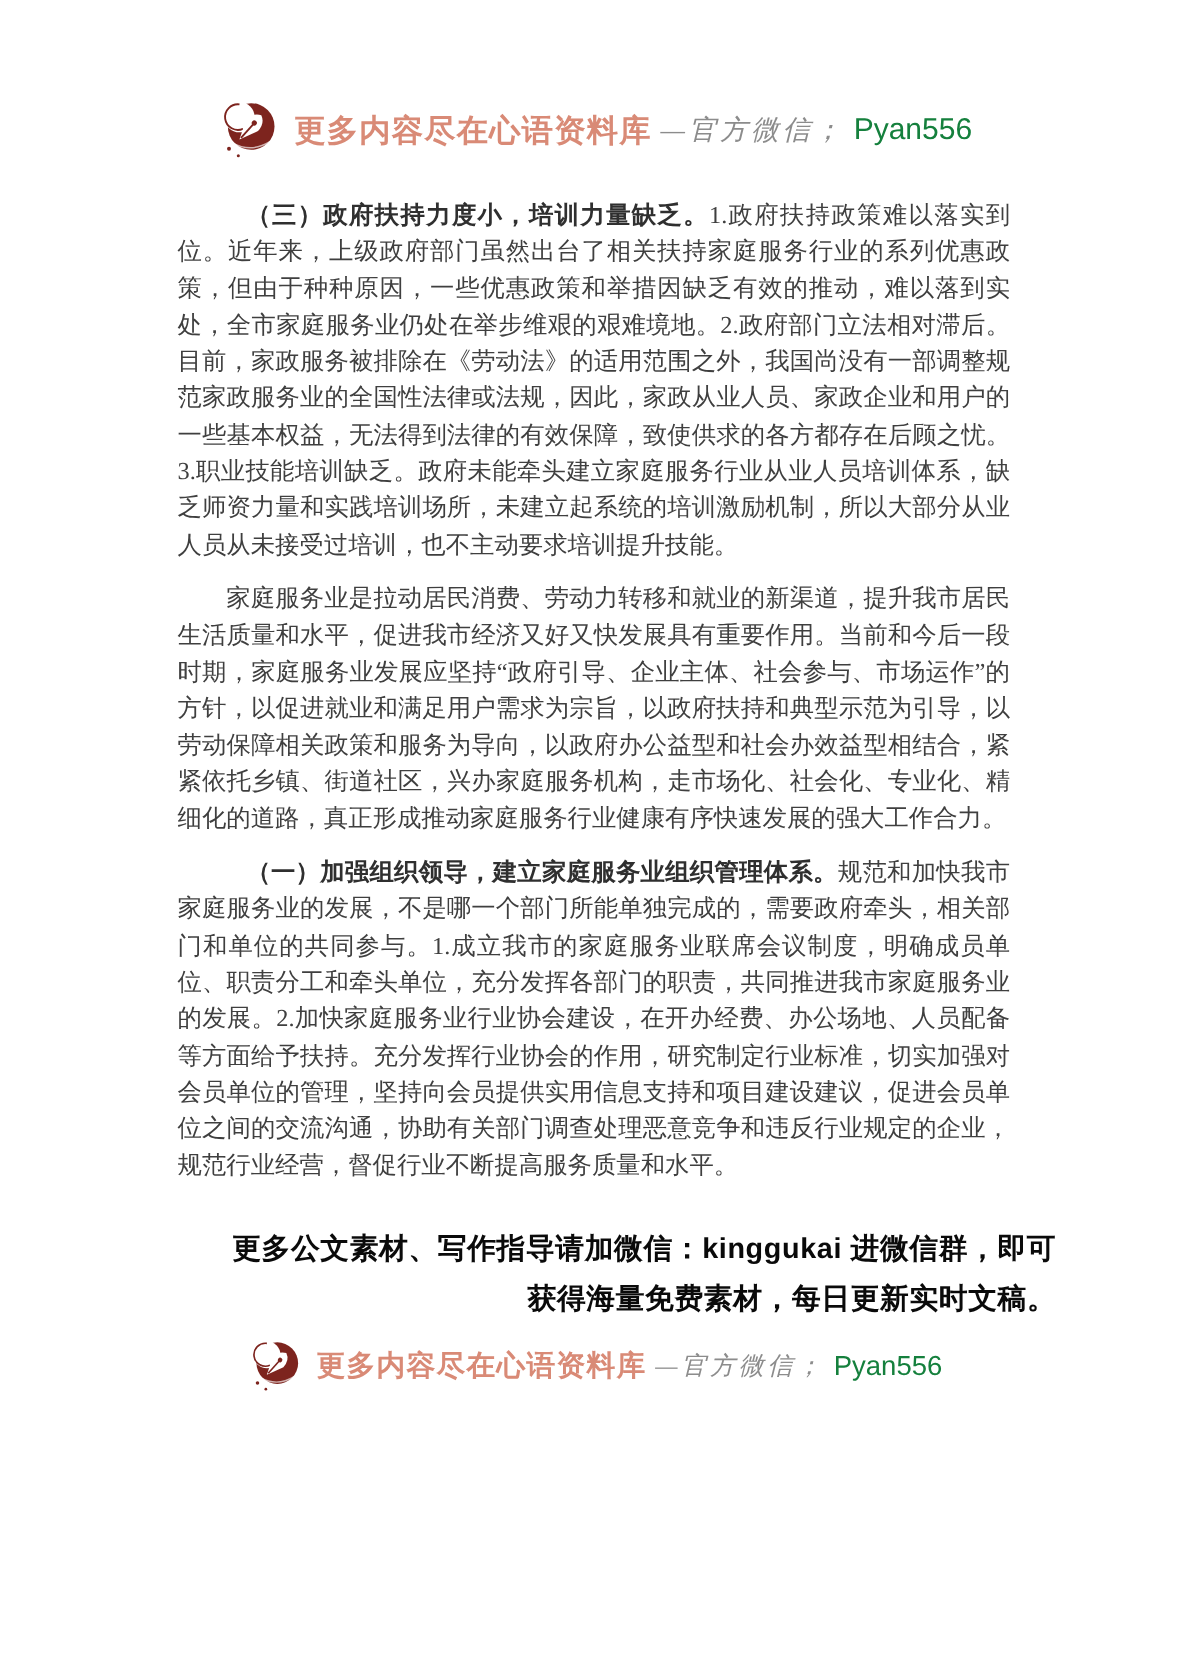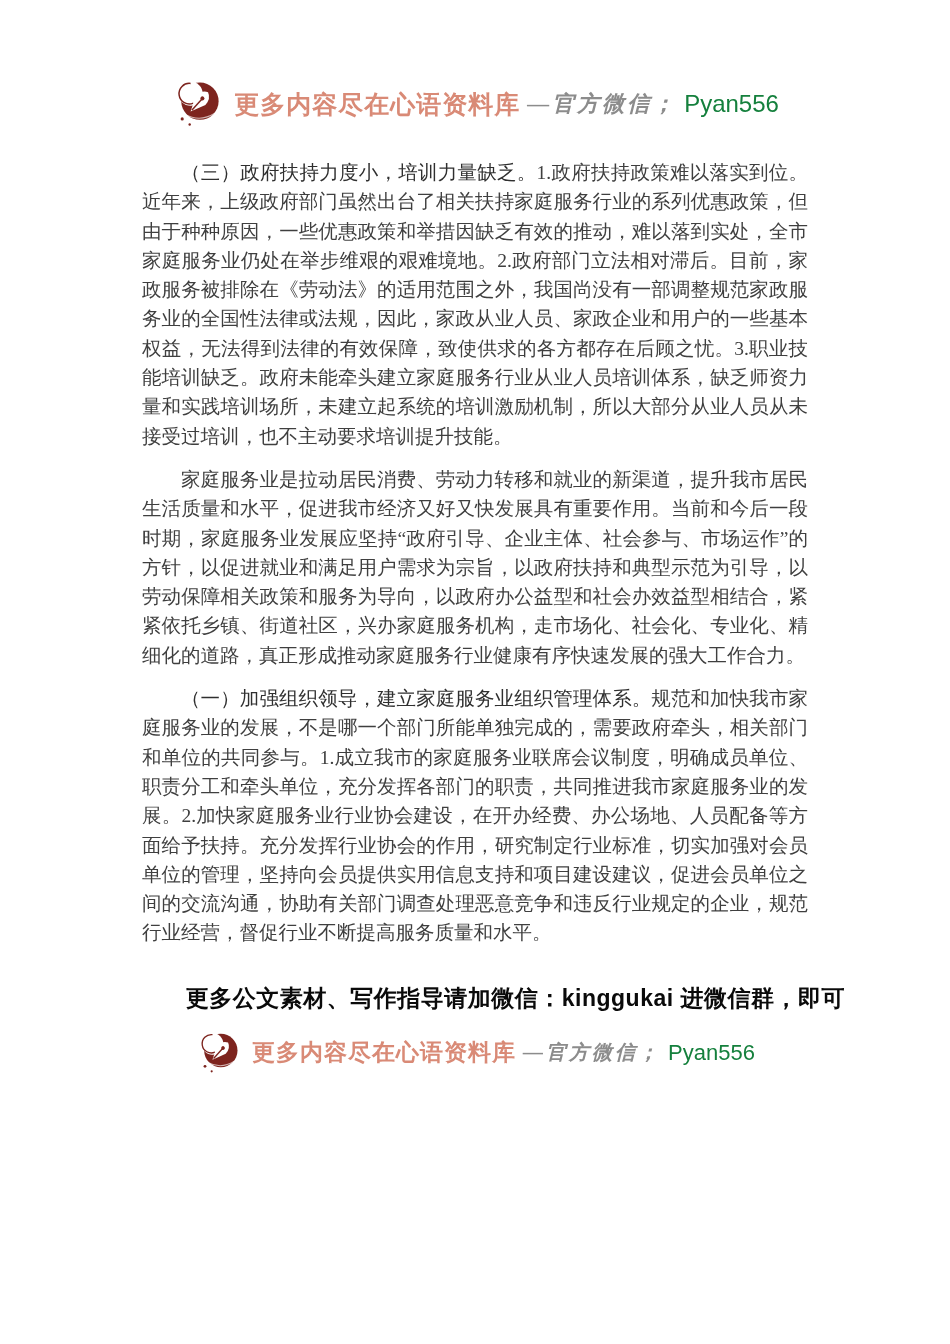--- a/index.html
+++ b/index.html
@@ -28,21 +28,21 @@
   .brand-red {
     color: #d98a76;
     font-size: 25px;
     font-weight: bold;
     letter-spacing: 1px;
   }
   .brand-sep {
     color: #8c8c8c;
     font-size: 22px;
     font-style: italic;
-    font-weight: bold;
+    font-weight: normal;
     letter-spacing: 3px;
   }
   .brand-id {
     color: #15803d;
     font-size: 24px;
     font-family: "Liberation Sans", sans-serif;
   }
   .brandbar.footer .brand-red { font-size: 23px; }
   .brandbar.footer .brand-sep { font-size: 20px; }
   .brandbar.footer .brand-id  { font-size: 22px; }
@@ -55,22 +55,23 @@
     color: #3f3f3f;
     text-align: justify;
     text-justify: inter-ideograph;
   }
   .para {
     margin: 0 0 14px 0;
     text-indent: 2em;
   }
   .para.no-indent { text-indent: 0; }
   .lead {
-    font-weight: normal;
+    font-weight: bold;
     color: #2f2f2f;
+    margin-left: 16px;
   }
   .doc-url {
     font-family: "Liberation Mono", "DejaVu Sans Mono", monospace;
     font-size: 18px;
     color: #3f3f3f;
     text-decoration: none;
   }
 
   
   .promo {
@@ -122,20 +123,21 @@
     </p>
 
     <p class="para">
       <span class="lead">（一）加强组织领导，建立家庭服务业组织管理体系。</span><span>规范和加快我市家庭服务业的发展，不是哪一个部门所能单独完成的，需要政府牵头，相关部门和单位的共同参与。1.成立我市的家庭服务业联席会议制度，明确成员单位、职责分工和牵头单位，充分发挥各部门的职责，共同推进我市家庭服务业的发展。2.加快家庭服务业行业协会建设，在开办经费、办公场地、人员配备等方面给予扶持。充分发挥行业协会的作用，研究制定行业标准，切实加强对会员单位的管理，坚持向会员提供实用信息支持和项目建设建议，促进会员单位之间的交流沟通，协助有关部门调查处理恶意竞争和违反行业规定的企业，规范行业经营，督促行业不断提高服务质量和水平。</span>
     </p>
 
   </div>
 
   <div class="promo">
     <div>更多公文素材、写作指导请加微信：kinggukai 进微信群，即可</div>
+    <div>获得海量免费素材，每日更新实时文稿。</div>
   </div>
 
   <div class="brandbar footer">
     <svg class="logo-svg" width="50" height="50" viewBox="0 0 60 60">
       <circle cx="31" cy="27" r="20" fill="#7d241e"></circle>
       <circle cx="21" cy="19" r="13" fill="#ffffff"></circle>
       <path d="M21 8 a11 11 0 1 0 3 21" fill="none" stroke="#7d241e" stroke-width="1.6"></path>
       <g transform="rotate(42 31 27)">
         <path d="M31 42 L38 26 Q38 17 31 14 Q24 17 24 26 Z" fill="#ffffff"></path>
         <line x1="31" y1="40" x2="31" y2="23" stroke="#7d241e" stroke-width="1.6"></line>

